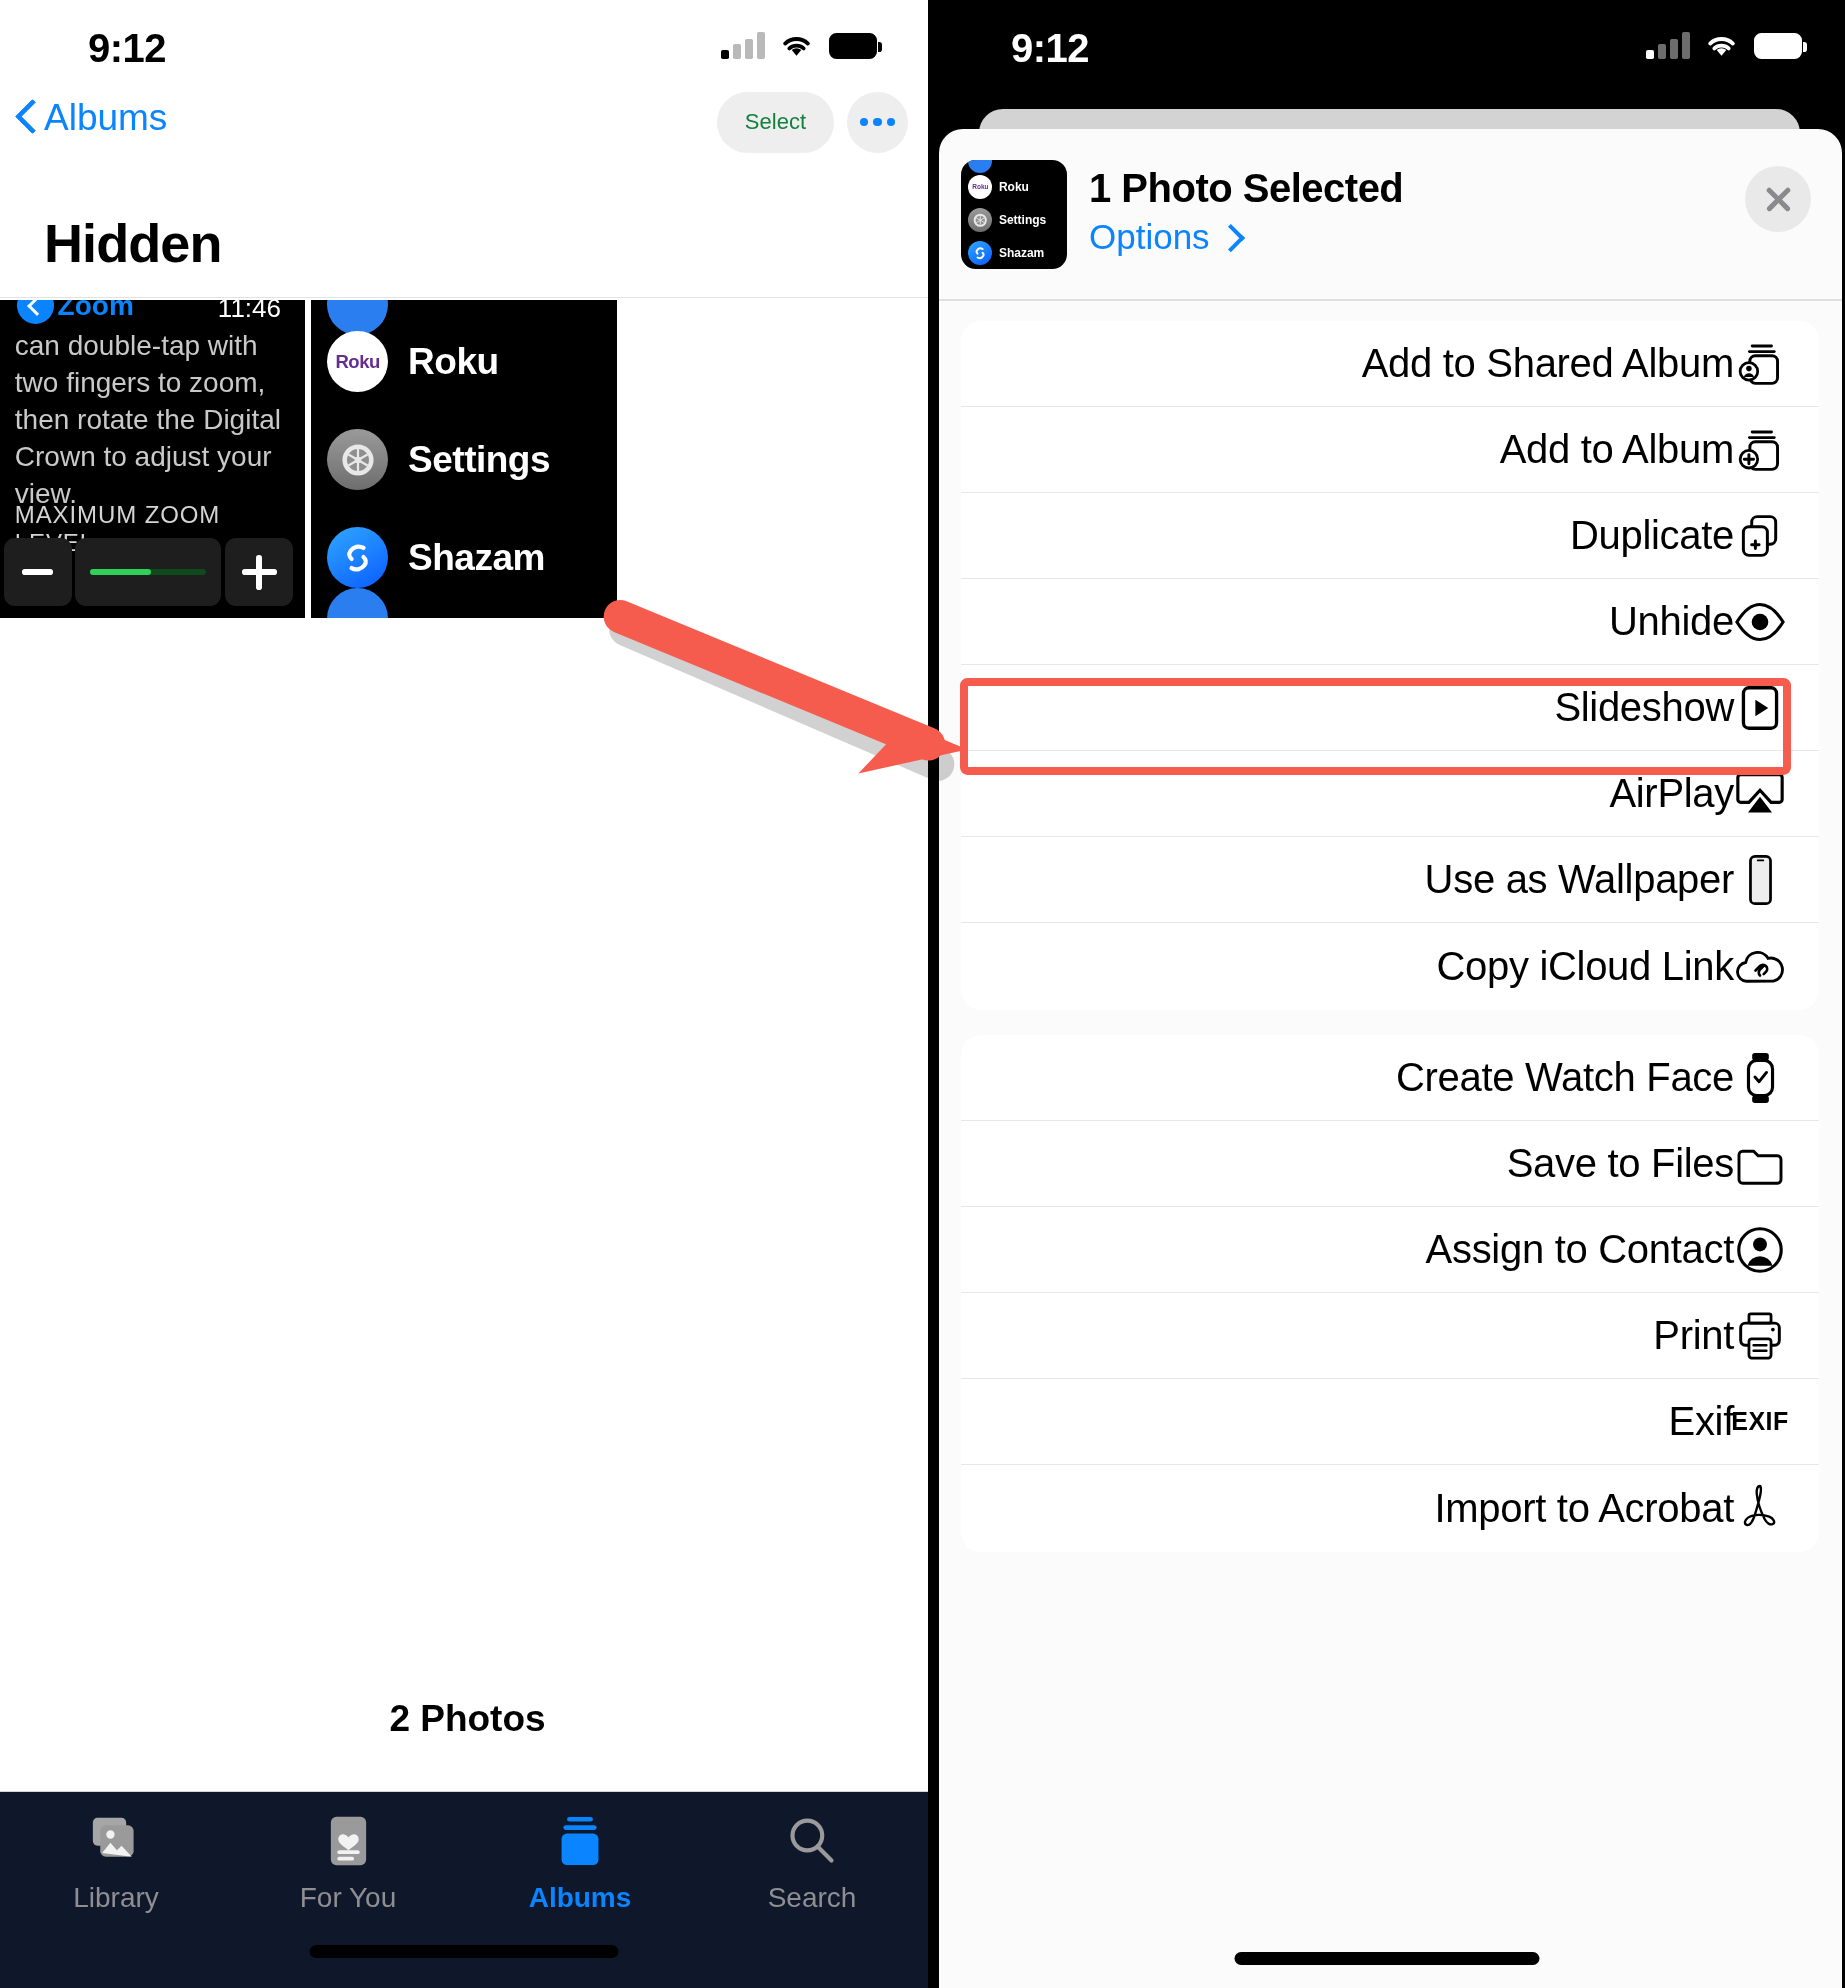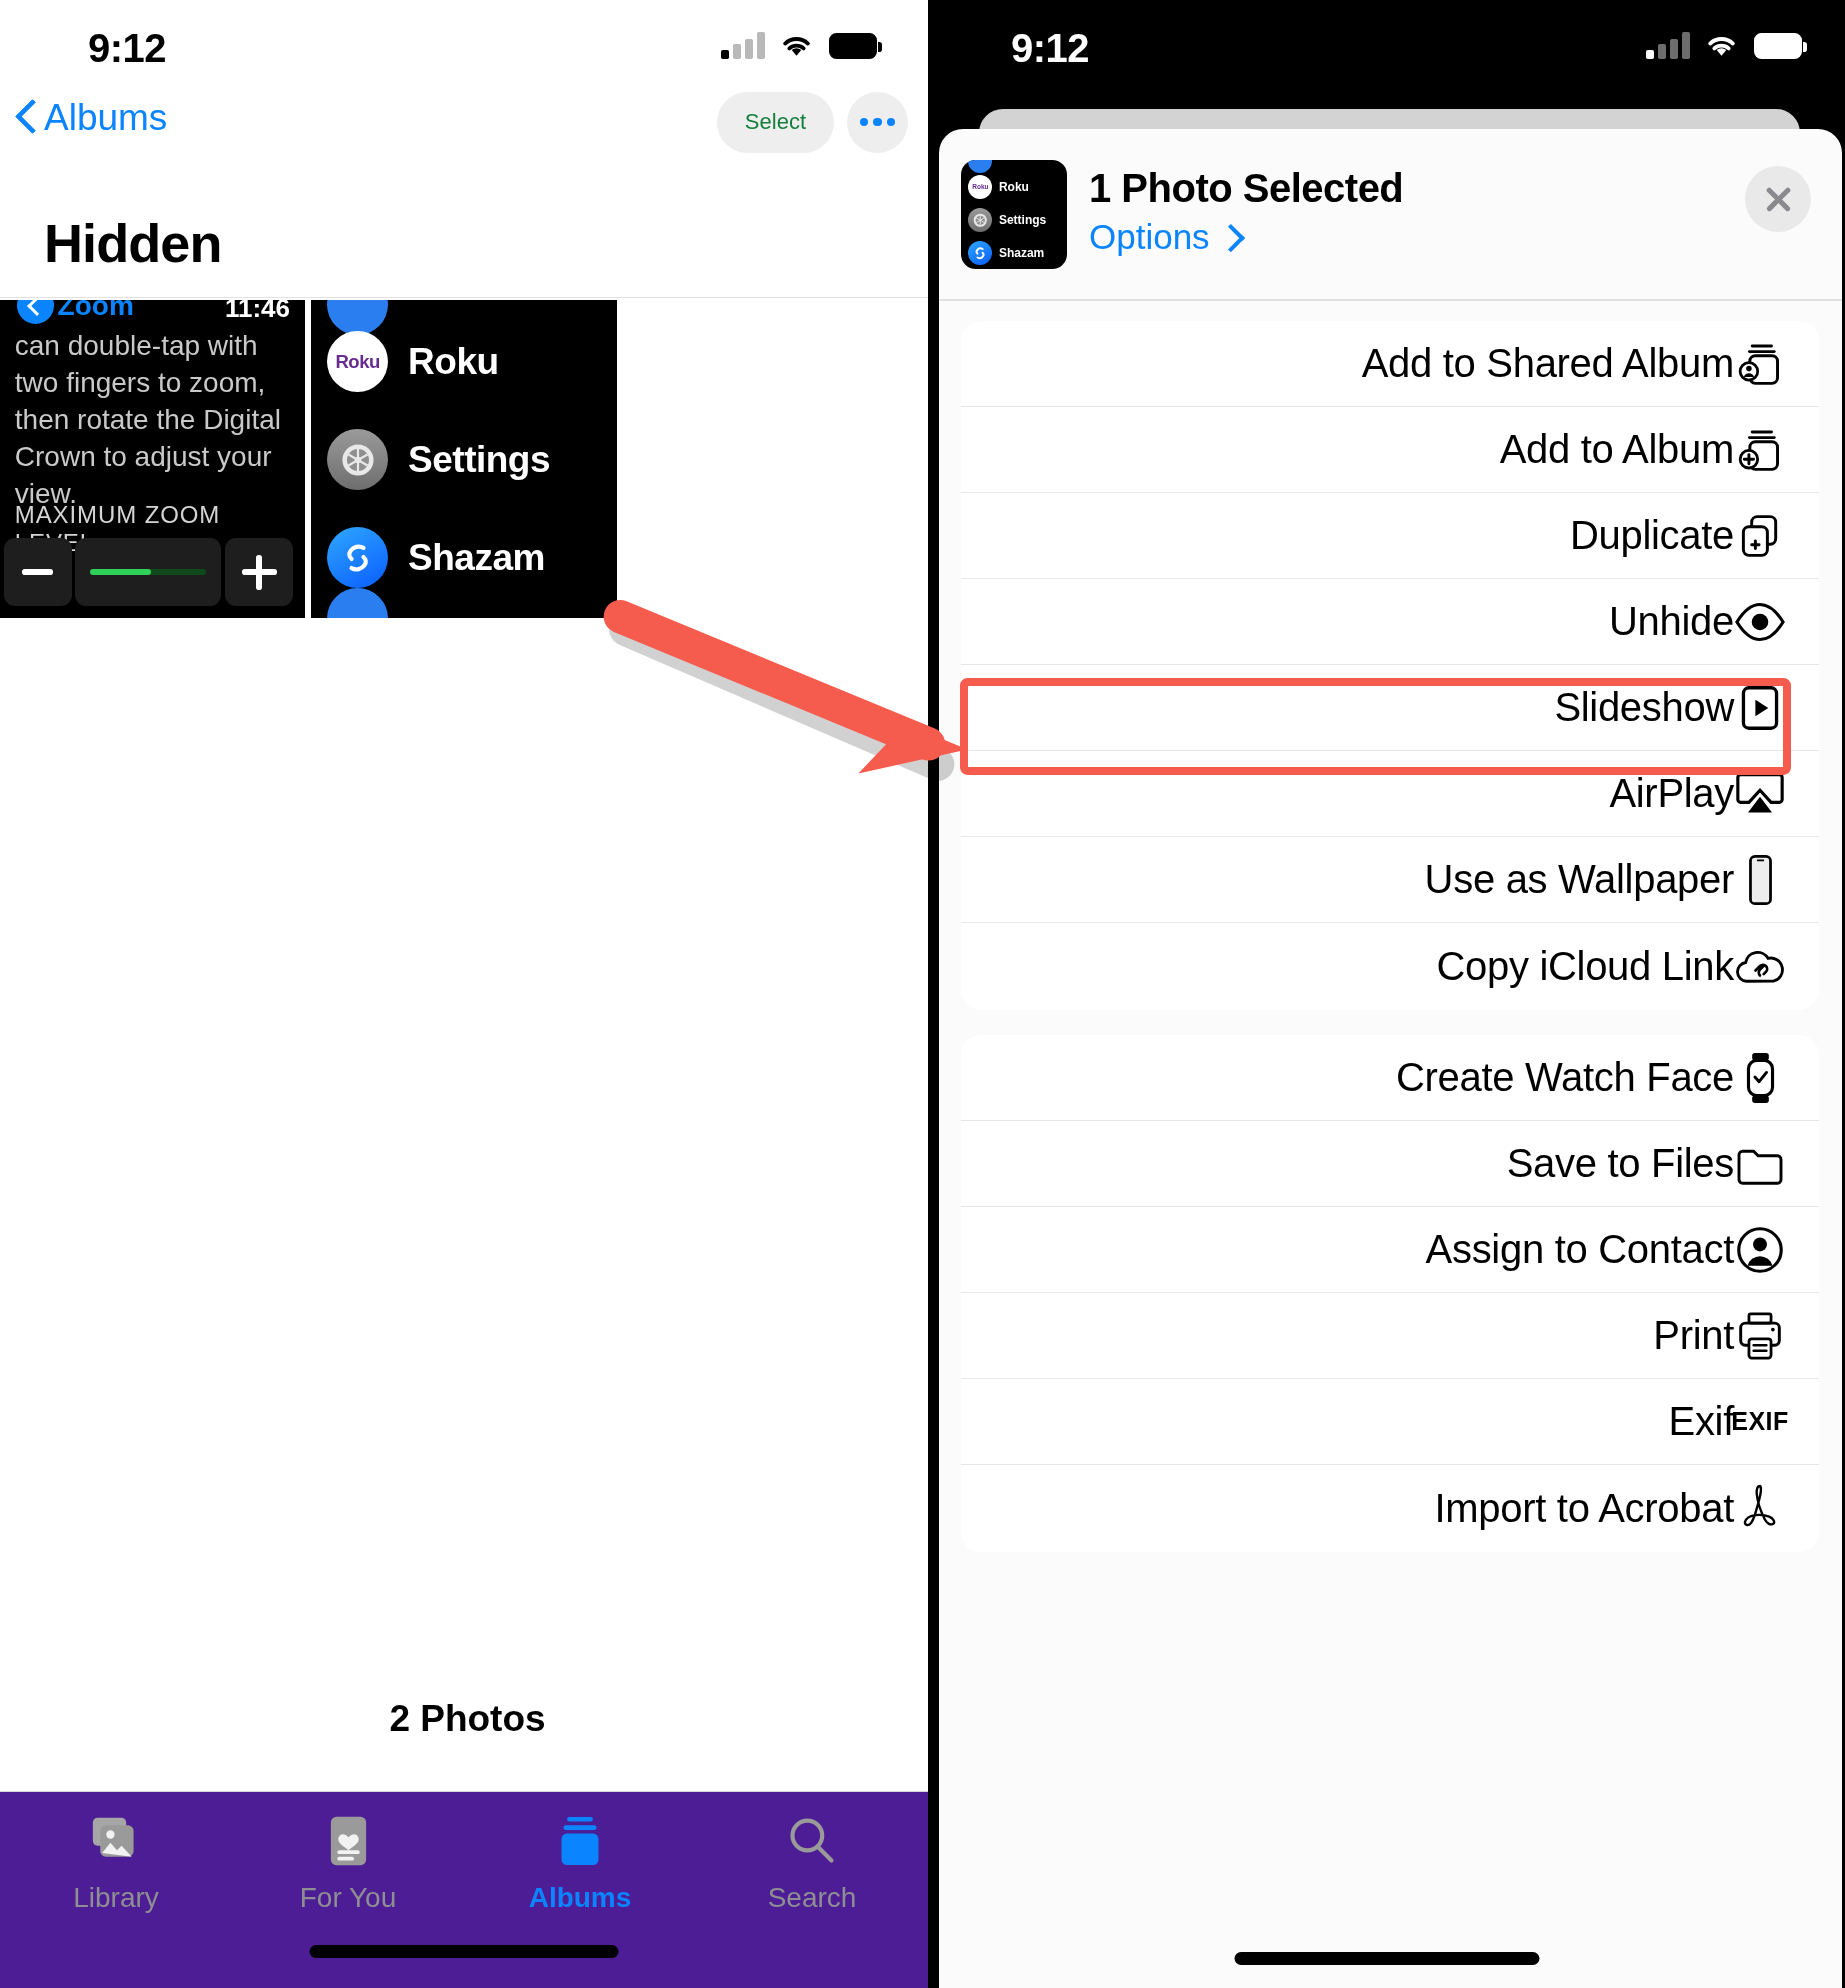--- a/index.html
+++ b/index.html
@@ -80,21 +80,21 @@
   .thumb { background:#000; position:relative; overflow:hidden; }
   .thumb-a { width:305px; height:318px; }
   .thumb-b { width:306px; height:318px; }
 
   .wz-head { position:absolute; left:16.6px; top:-13px; display:flex; align-items:center; gap:4px; width:100%; }
   .wz-chev {
     width:37px;height:37px;border-radius:50%;background:#0a84ff;display:flex;align-items:center;justify-content:center;
   }
   .wz-chev::before{content:"";width:11px;height:11px;border-left:3.7px solid #fff;border-bottom:3.7px solid #fff;transform:rotate(45deg);margin-left:4.6px;}
   .wz-label { color:#0a84ff; font-size:28px; font-weight:600; }
-  .wz-time { position:absolute; right:15px; top:-7.4px; color:#fff; font-size:26px; font-weight:700; }
+  .wz-time { position:absolute; right:24px; top:-7.4px; color:#fff; font-size:26px; font-weight:400; }
   .wz-body {
     position:absolute; left:14.8px; top:28px; width:277px;
     color:#c9c9c9; font-size:28px; line-height:1.32; font-weight:400;
   }
   .wz-section {
     position:absolute; left:14.8px; top:201px; color:#d4d4d4; font-size:24px; letter-spacing:0.9px;
   }
   .stepper { position:absolute; left:3.7px; top:238px; display:flex; gap:3.7px; }
   .st-cell { background:#1e1e1e; height:68px; border-radius:11px; display:flex; align-items:center; justify-content:center; }
   .st-minus { width:68px; }
@@ -116,21 +116,21 @@
   .ico-shazam { background:linear-gradient(150deg,#2fa8ff,#0a5cff); }
   .partial-top { position:absolute; left:16.6px; top:-26px; width:61px; height:61px; border-radius:50%; background:#2b7ef0; }
   .partial-bot { position:absolute; left:16.6px; bottom:-31px; width:61px; height:61px; border-radius:50%; background:#2b7ef0; }
 
   .photo-count {
     position:absolute; left:0; top:1698px; width:928px; text-align:center;
     font-size:37px; font-weight:600; color:#000;padding-left:7px;
   }
   .tabbar {
     position:absolute; left:0; bottom:0; width:928px; height:198px;
-    background:#4c1d95; border-top:0.9px solid #d4d4d4;
+    background:#0f172a; border-top:0.9px solid #d4d4d4;
   }
   .tabs { display:flex; width:100%; padding-top:20px; }
   .tab { flex:1; display:flex; flex-direction:column; align-items:center; gap:13px; }
   .tab-ico { width:57px; height:57px; display:flex; align-items:center; justify-content:center; }
   .tab-lbl { font-size:28px; color:#8e8e93; }
   .tab.active .tab-lbl { color:#0a84ff; font-weight:600; }
   .home-ind {
     position:absolute; left:50%; transform:translateX(-50%); bottom:31px;
     width:309px; height:13px; border-radius:7.4px; background:#000;
   }

